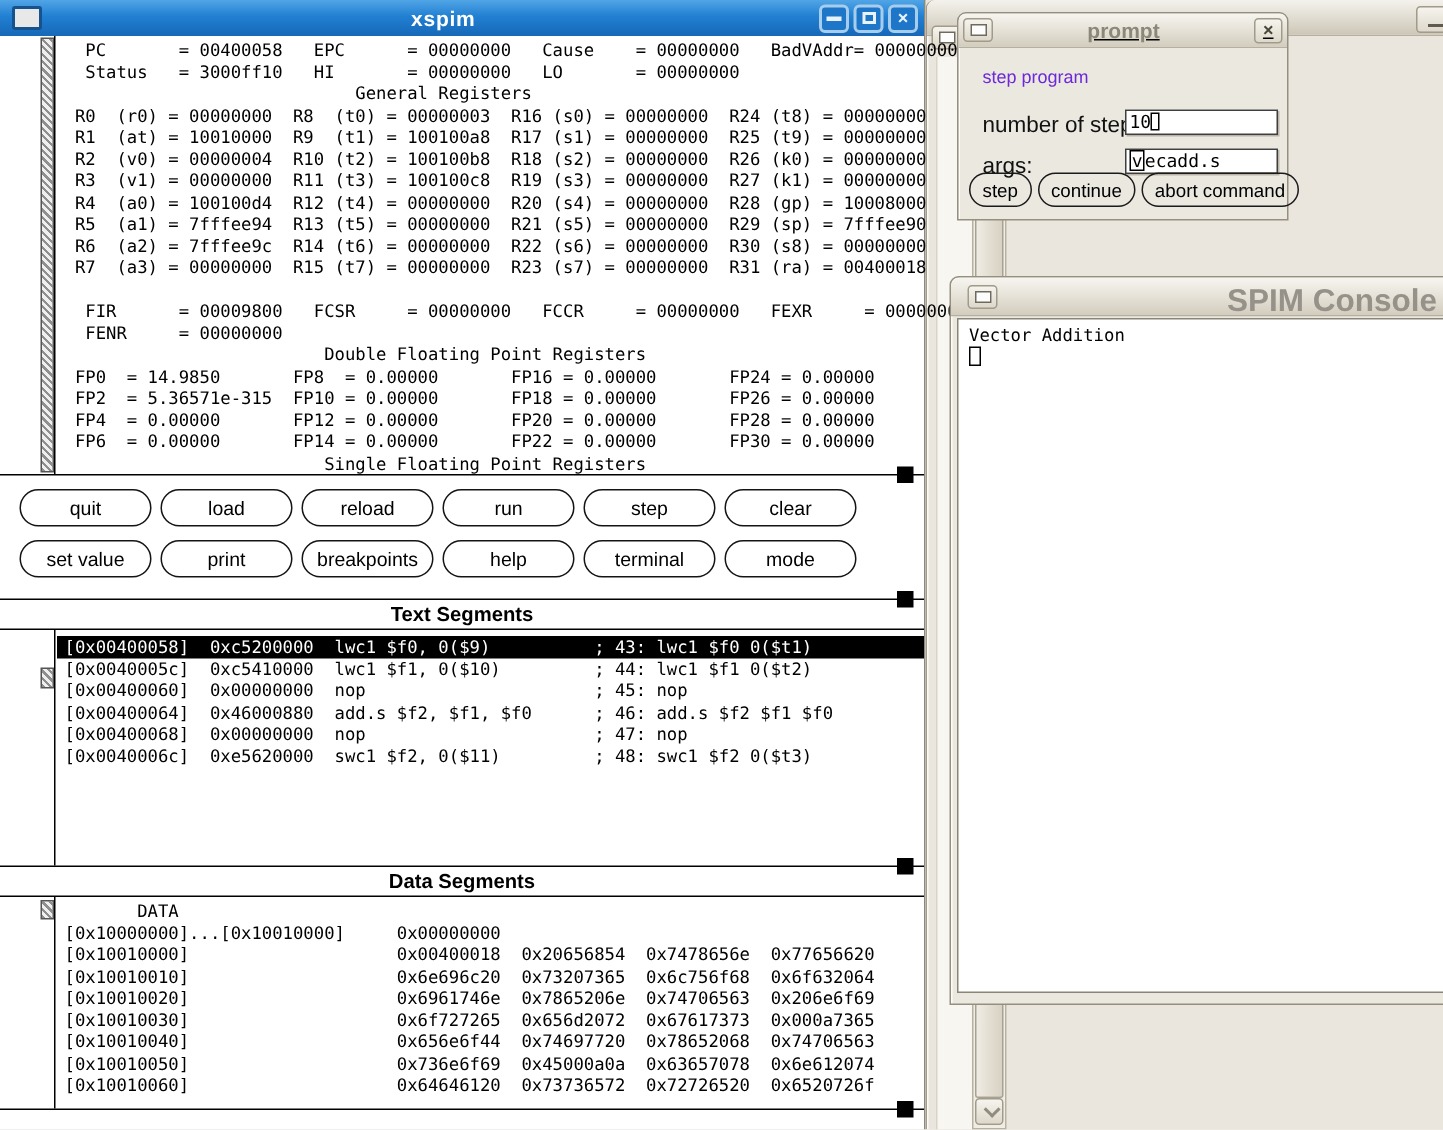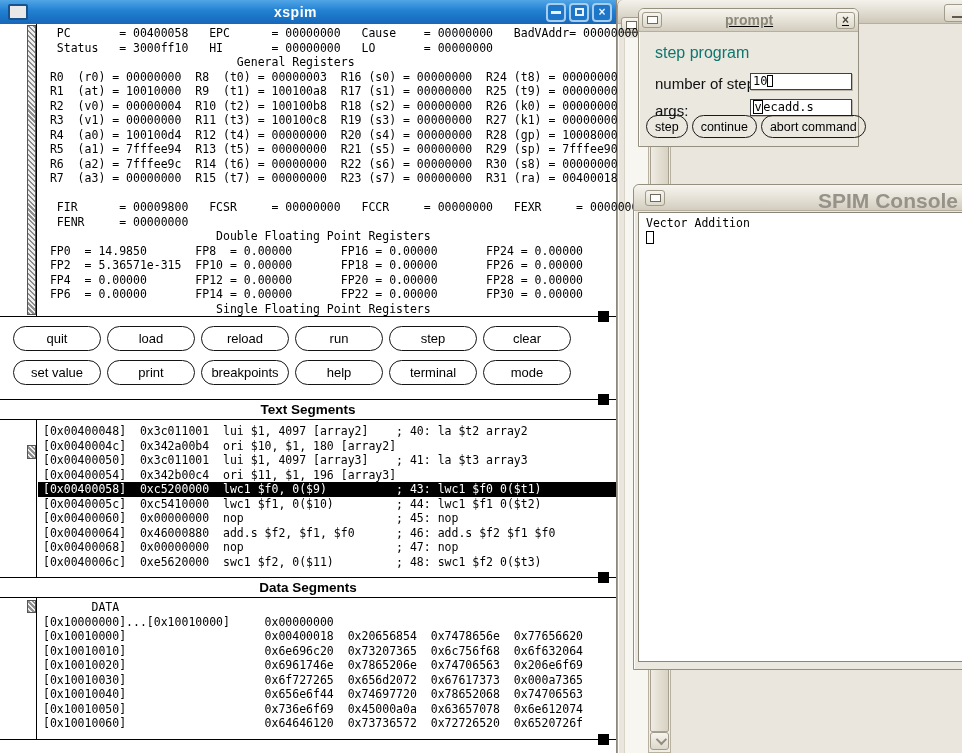--- a/index.html
+++ b/index.html
@@ -98,21 +98,21 @@
   .cursor-block { display:inline-block; width:8px; height:13px;
                   border:1px solid #000; vertical-align:-2px; }
 
   
   #prompt { left:638px; top:8px; width:221px; height:139px; border-radius:6px 6px 0 0; }
   #prompt .gtitle { border-radius:5px 5px 0 0; padding:0 3px; }
   #prompt .ttext { flex:1; text-align:center; font-size:14px; }
   #prompt .closebtn { width:19px; height:17px; font-size:12px; font-weight:bold; color:#4a463c; }
   .prow { display:flex; align-items:center; padding:0 0 0 16px; }
   .plabel { font-size:15px; color:#111; }
-  #prompt-msg { padding:12px 0 0 16px; font-size:16px; color:#0f766e; }
+  #prompt-msg { padding:12px 0 0 16px; font-size:12px; color:#6d28d9; }
   .pinput { position:absolute; left:111px; width:102px; height:17px; background:#fff;
             border:1px solid #3f3f3f; box-shadow:1px 1px 0 #b9b4a6;
             font-family:"DejaVu Sans Mono", monospace; font-size:12px; line-height:15px;
             padding-left:2px; white-space:pre; }
   .caret-hollow { display:inline-block; width:6px; height:12px; border:1px solid #000;
                   vertical-align:-2px; }
   .caret-char { display:inline-block; border:1px solid #000; padding:0 0.5px;
                 line-height:12px; height:14px; }
   .prow.buttons { padding:0 0 0 7px; position:absolute; bottom:8px; left:0; right:0; }
   .obtn { height:23px; background:transparent; border:1.4px solid #1a1a1a; border-radius:12px;
@@ -208,24 +208,20 @@
       <div class="sash"></div>
     </div>
 
   <div class="seg-header">Text Segments</div>
 
   <div class="pane" id="text-pane">
     <div class="scrollcol">
       <div class="grip" style="top:25px; height:14px;"></div>
     </div>
     <div class="block">
-      <pre class="mono">[0x00400048]  0x3c011001  lui $1, 4097 [array2]    ; 40: la $t2 array2
-[0x0040004c]  0x342a00b4  ori $10, $1, 180 [array2]
-[0x00400050]  0x3c011001  lui $1, 4097 [array3]    ; 41: la $t3 array3
-[0x00400054]  0x342b00c4  ori $11, $1, 196 [array3]</pre>
       <div class="hlrow">[0x00400058]  0xc5200000  lwc1 $f0, 0($9)          ; 43: lwc1 $f0 0($t1)</div>
       <pre class="mono">[0x0040005c]  0xc5410000  lwc1 $f1, 0($10)         ; 44: lwc1 $f1 0($t2)
 [0x00400060]  0x00000000  nop                      ; 45: nop
 [0x00400064]  0x46000880  add.s $f2, $f1, $f0      ; 46: add.s $f2 $f1 $f0
 [0x00400068]  0x00000000  nop                      ; 47: nop
 [0x0040006c]  0xe5620000  swc1 $f2, 0($11)         ; 48: swc1 $f2 0($t3)</pre>
     </div>
   </div>
 
   <div class="sep">

